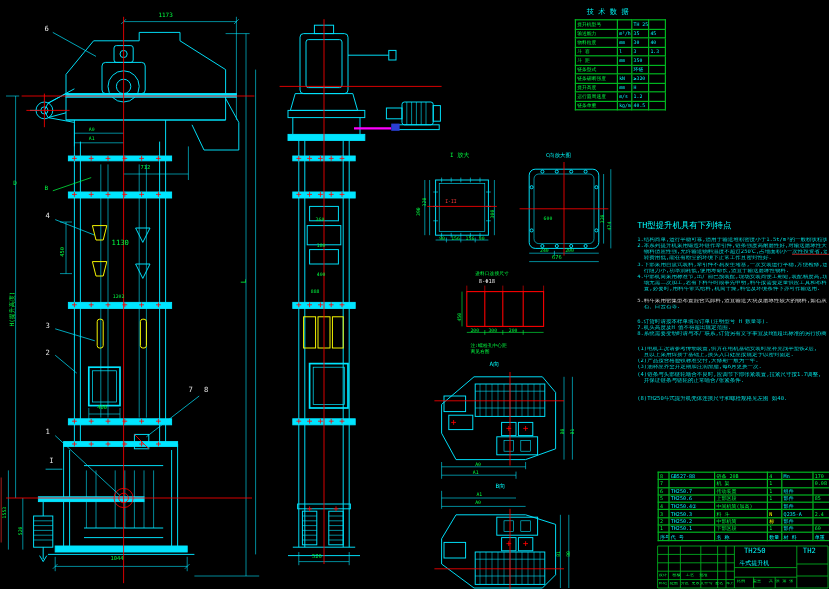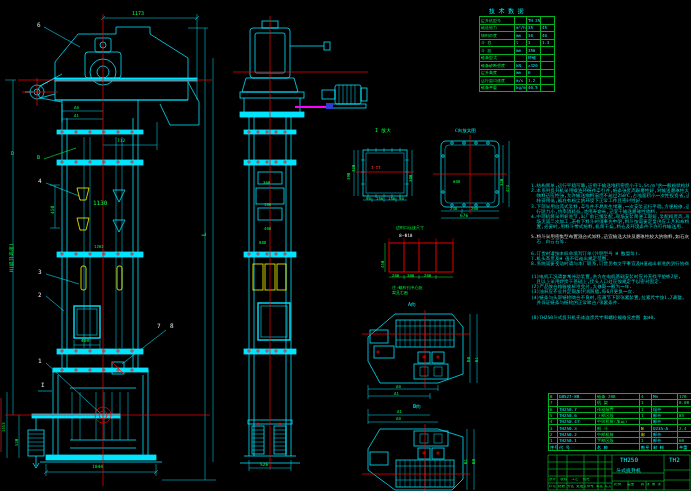--- a/index.html
+++ b/index.html
@@ -354,20 +354,21 @@
   <tr>
           <td>链条单重</td>
           <td>kg/m</td>
           <td>40.5</td>
           <td></td>
         </tr>
 </tbody>
     </table>
 
 <div class="feat">
+  <div class="ttl">TH型提升机具有下列特点</div>
   <div class="fl">1.结构简单,运行平稳可靠,适用于输送堆积密度小于1.5t/m³的一般粉状粒状物料</div>
   <div class="fl">2.本系列提升机采用锻造环链作牵引件,链条强度高耐磨性好,对输送磨琢性大的</div>
   <div class="fl">  物料适应性强,允许输送物料温度不超过250℃,占地面积小一次性投资省,运</div>
   <div class="fl">  转费用低,能在有粉尘的环境下正常工作且密封性好.</div>
   <div class="fl">3.下部采用自流式装料,牵引件不易发生堵塞,一次安装运行平稳,方便检修,运</div>
   <div class="fl">  行阻力小,功率消耗低,使用寿命长,适宜于输送磨琢性物料.</div>
   <div class="fl">4.中部机筒采用标准节,出厂前已预装配,现场安装简便工期短,装配精度高,现</div>
   <div class="fl">  场无需二次加工,若有下料斗时须事先申明,料斗按需要定量供应工具和布料装</div>
   <div class="fl">  置,必要时,用料斗带式给料,机筒干燥,料仓及环境条件下亦可作输送用.</div>
   <div style="height:5px"></div>

